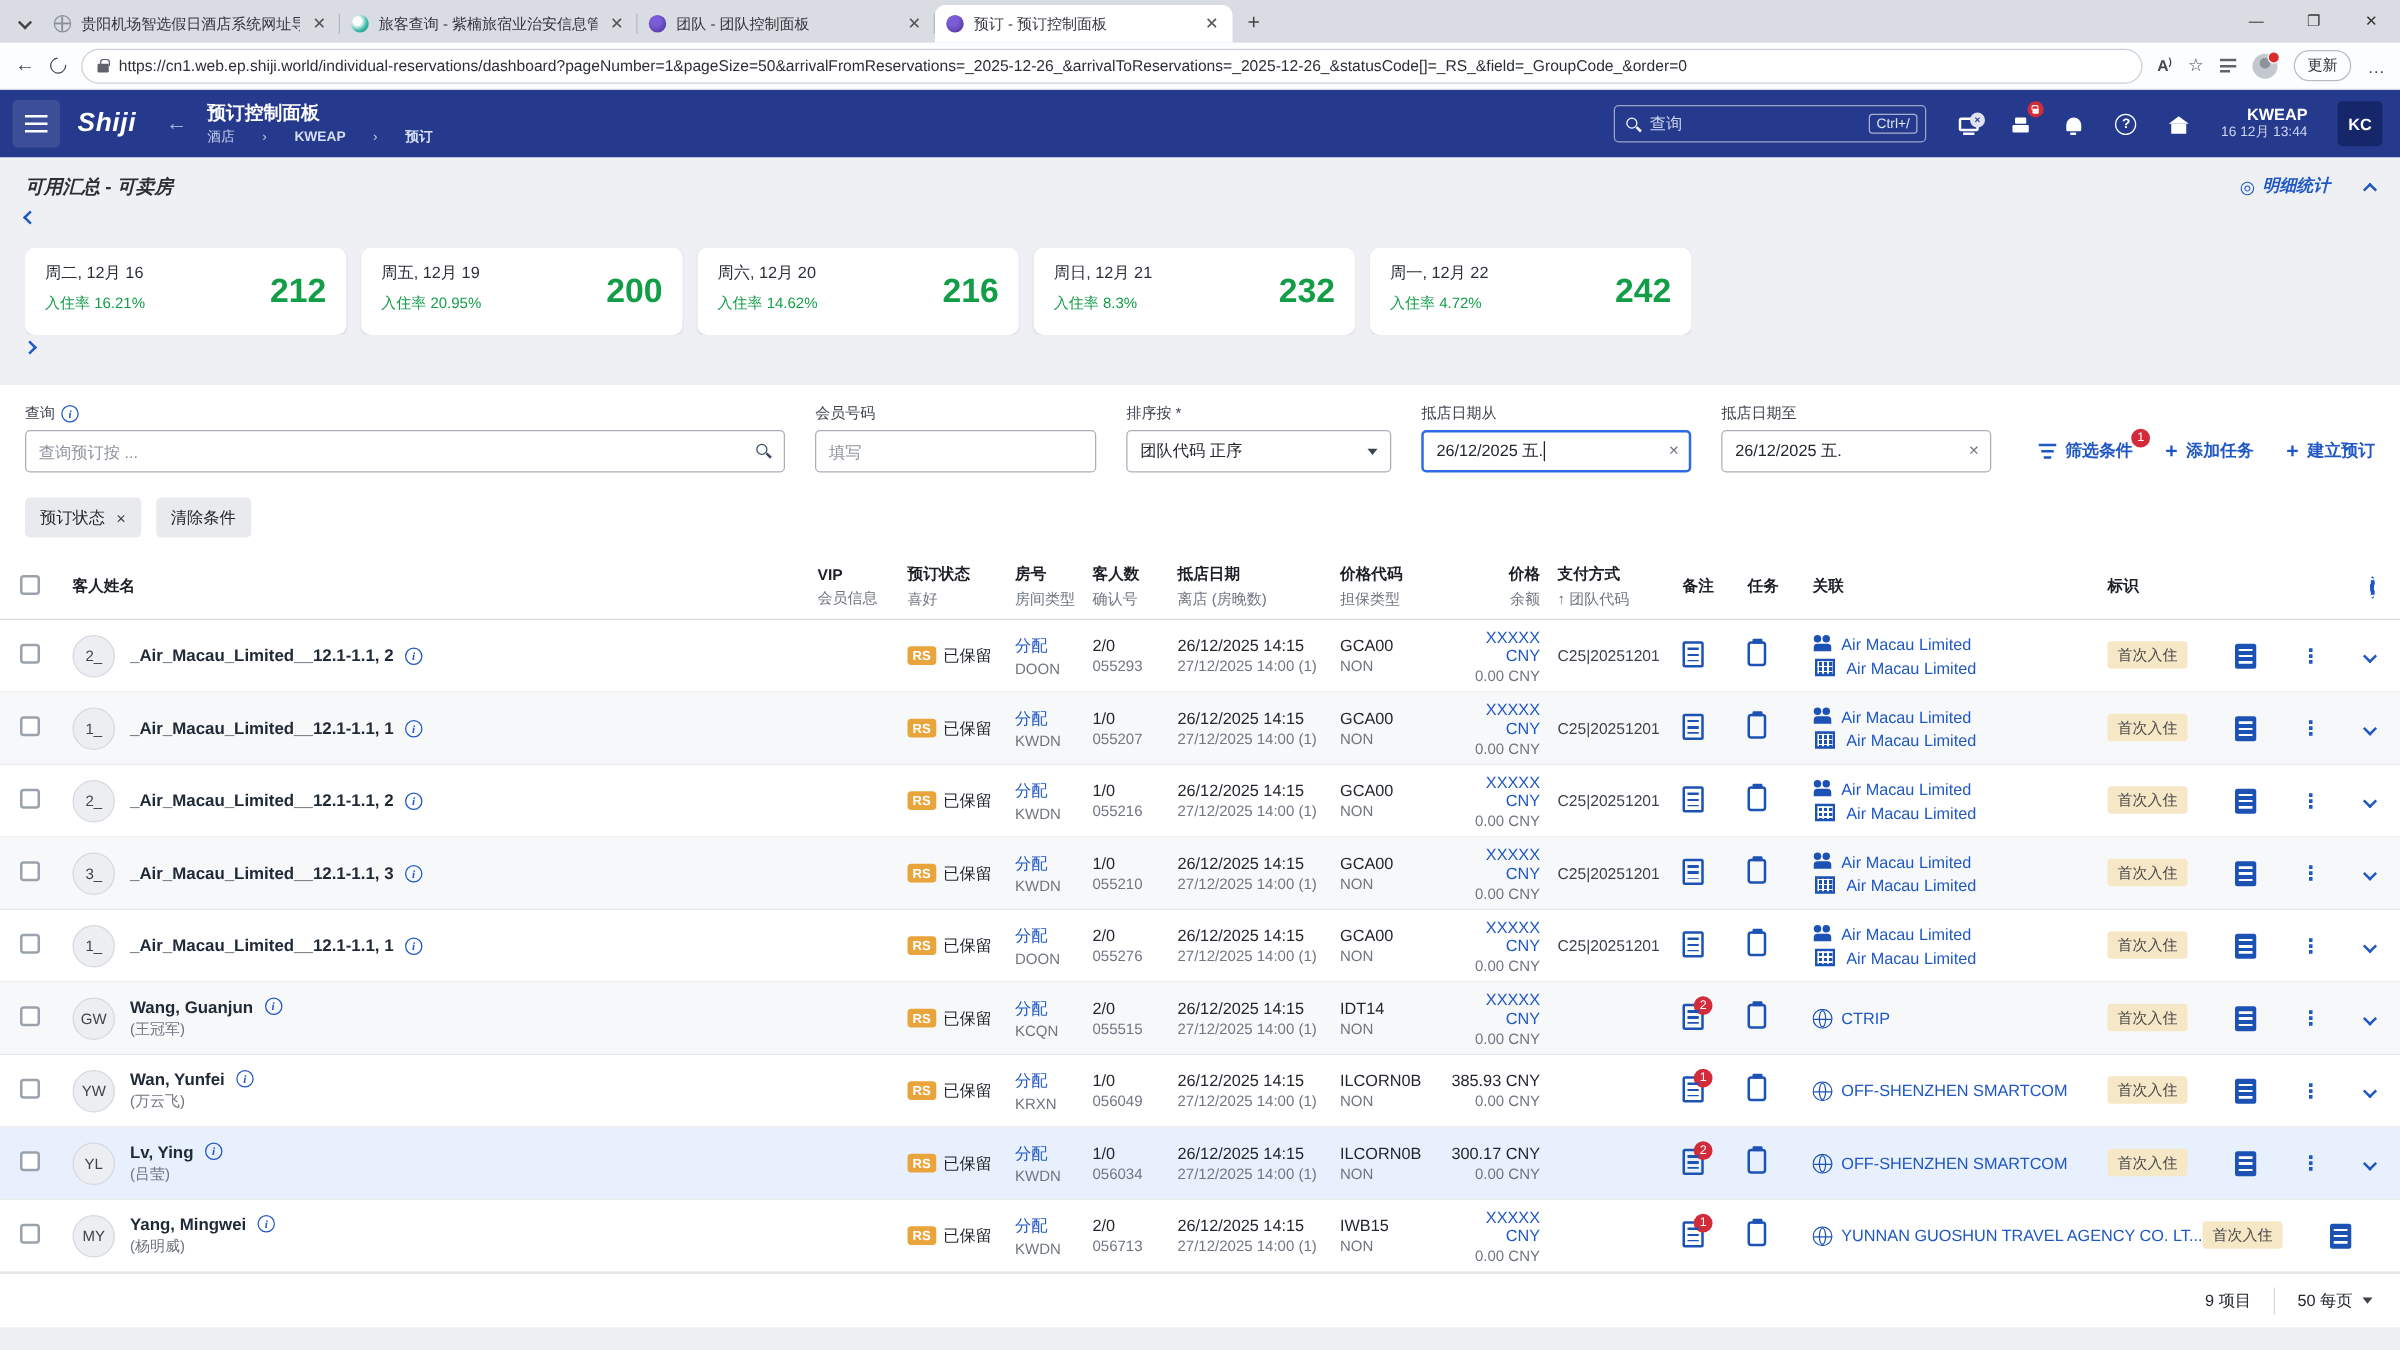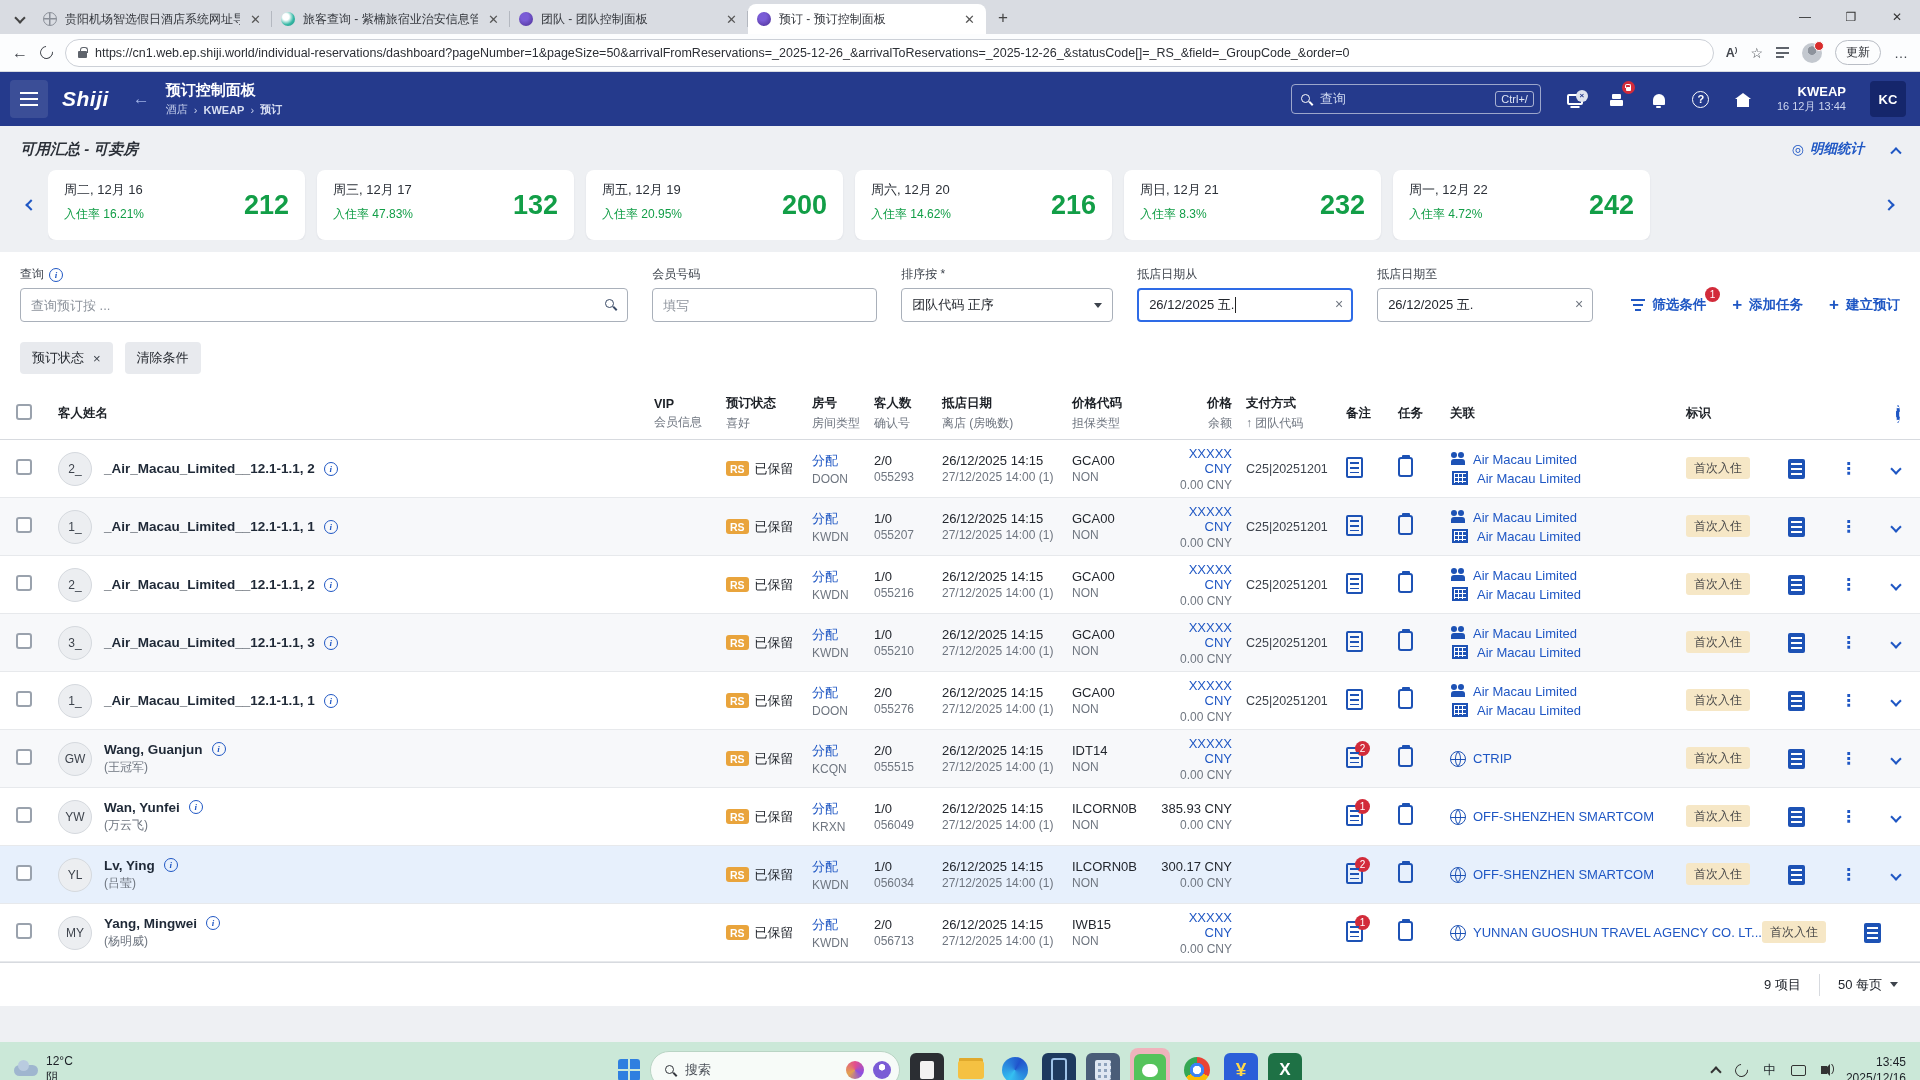--- a/index.html
+++ b/index.html
@@ -43,21 +43,21 @@
 .browser-avatar::after{content:"";position:absolute;right:-2px;top:-2px;width:8px;height:8px;border-radius:50%;background:#d82c2c;border:1.5px solid #fcfdfe;}
 .update-btn{border:1px solid #b9bdc5;border-radius:13px;padding:3px 10px;font-size:12px;color:#2c2f35;}
 
 .app-header{height:54px;background:var(--header);display:flex;align-items:center;color:#fff;padding:0 14px 0 10px;gap:14px;}
 .burger{width:38px;height:38px;border-radius:4px;background:rgba(255,255,255,.1);display:flex;flex-direction:column;justify-content:center;align-items:center;gap:4px;}
 .burger i{width:18px;height:2px;background:#fff;}
 .brand{font-size:21px;font-weight:bold;letter-spacing:.5px;font-style:italic;}
 .back-arrow{color:#9db0e4;font-size:17px;margin:0 2px 0 10px;}
 .ttl-block{display:flex;flex-direction:column;gap:2px;}
 .page-title{font-size:15px;font-weight:bold;}
-.crumbs{font-size:11px;color:#c3cdeb;display:flex;gap:6px;align-items:center;}
+.crumbs{font-size:11px;color:#c3cdeb;display:flex;gap:22px;align-items:center;}
 .crumbs b{font-weight:bold;color:#d7def2;}
 .hdr-spacer{flex:1;}
 .hdr-search{width:250px;height:30px;border:1px solid rgba(255,255,255,.55);border-radius:4px;display:flex;align-items:center;padding:0 6px 0 9px;gap:8px;}
 .mag{width:11px;height:11px;position:relative;flex:0 0 11px;}
 .mag::before{content:"";position:absolute;width:7px;height:7px;border:1.8px solid currentColor;border-radius:50%;left:0;top:0;}
 .mag::after{content:"";position:absolute;width:1.8px;height:5px;background:currentColor;transform:rotate(-45deg);right:0;bottom:-1px;}
 .hdr-search .ph{flex:1;font-size:13px;color:#ccd5ee;}
 .kbd-badge{border:1px solid rgba(255,255,255,.6);border-radius:3px;font-size:11px;padding:1px 5px;color:#dfe5f5;}
 .hdr-icons{display:flex;align-items:center;gap:22px;margin:0 10px;}
 .hicon{position:relative;display:flex;align-items:center;justify-content:center;width:20px;height:20px;}
@@ -84,21 +84,21 @@
 .sum-head{display:flex;align-items:center;justify-content:flex-end;height:26px;margin-bottom:8px;position:relative;font-style:italic;}
 .sum-title{position:absolute;left:0;font-size:15px;font-weight:bold;color:#2b3038;}
 .detail-link{color:var(--accent);font-size:13.5px;font-weight:bold;display:flex;align-items:center;gap:6px;}
 .eye-glyph{font-size:14px;}
 .collapse{margin-left:28px;}
 .cv{display:inline-block;width:8px;height:8px;border-right:2px solid var(--accent);border-bottom:2px solid var(--accent);}
 .cv-up{transform:rotate(-135deg) translate(-2px,-2px);}
 .cv-left{transform:rotate(135deg);}
 .cv-right{transform:rotate(-45deg);}
 .cv-down{transform:rotate(45deg);}
-.carousel{display:flex;align-items:center;gap:6px;}
+.carousel{display:flex;align-items:flex-start;gap:6px;flex-direction:column;}
 .car-arrow{flex:0 0 22px;display:flex;justify-content:center;}
 .cards{flex:1;display:flex;gap:12px;overflow:hidden;}
 .card{flex:0 0 257px;height:70px;background:#fff;border-radius:8px;padding:11px 16px;position:relative;box-shadow:0 1px 2px rgba(20,30,60,.08);}
 .card-day{font-size:13px;color:#2b3038;margin-bottom:7px;}
 .card-occ{font-size:12px;color:var(--green);}
 .card-num{position:absolute;right:16px;top:50%;transform:translateY(-50%);font-size:27px;font-weight:bold;color:var(--green);}
 
 .filters{background:#fff;padding:14px 20px 10px;}
 .frow{display:flex;gap:24px;align-items:flex-end;}
 .fgroup{display:flex;flex-direction:column;gap:5px;}
@@ -351,25 +351,20 @@
         <span class="cv cv-left"></span>
       </div>
     <div class="cards">
 
         <div class="card">
           <div class="card-day">周二, 12月 16</div>
           <div class="card-occ">入住率 16.21%</div>
           <div class="card-num">212</div>
         </div>
 
-        <div class="card">
-          <div class="card-day">周三, 12月 17</div>
-          <div class="card-occ">入住率 47.83%</div>
-          <div class="card-num">132</div>
-        </div>
 
 
         <div class="card">
           <div class="card-day">周五, 12月 19</div>
           <div class="card-occ">入住率 20.95%</div>
           <div class="card-num">200</div>
         </div>
 
         <div class="card">
           <div class="card-day">周六, 12月 20</div>

